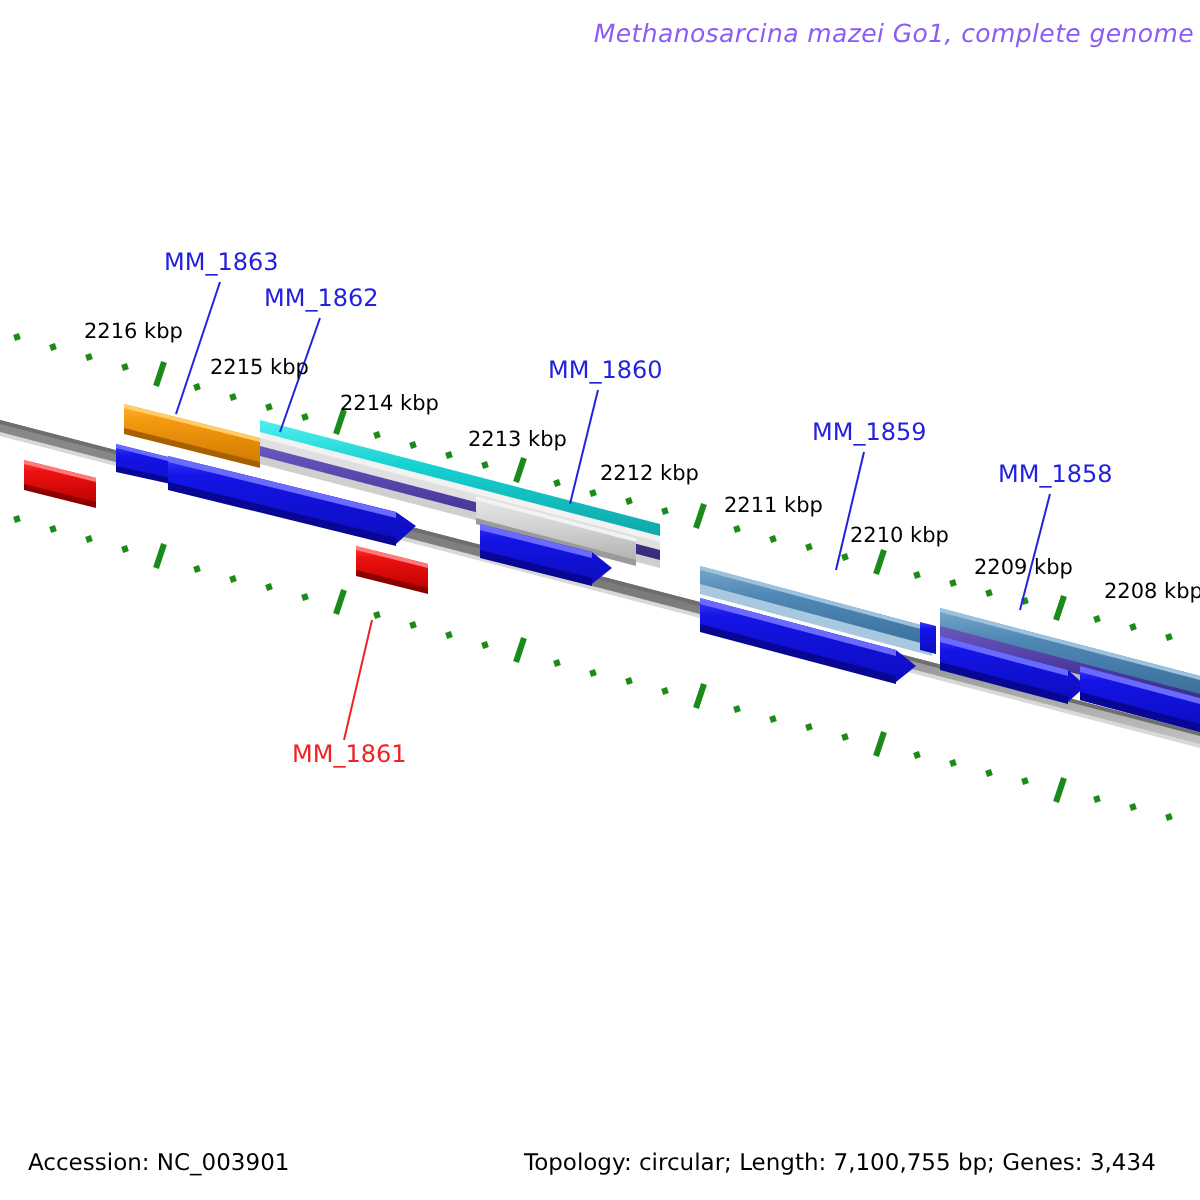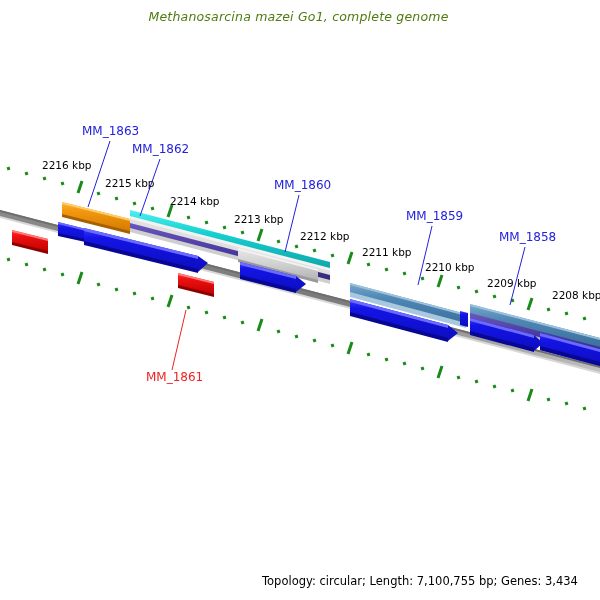--- a/index.html
+++ b/index.html
@@ -18,24 +18,24 @@
     position: absolute;
     left: 0; top: 0;
     width: 600px;
     height: 600px;
   }
   .title {
     position: absolute;
     left: 0;
     top: 9px;
     width: 597px;
-    text-align: center;
+    text-align: right;
     font-style: italic;
     font-size: 12.5px;
-    color: #4d7c0f;
+    color: #8b5cf6;
     letter-spacing: 0.2px;
   }
   .footer-left {
     position: absolute;
     left: 14px;
     top: 574px;
     font-size: 11.5px;
     color: #000000;
   }
   .footer-right {
@@ -316,15 +316,16 @@
       <text class="gene-label-blue" x="82" y="135">MM_1863</text>
       <text class="gene-label-blue" x="132" y="153">MM_1862</text>
       <text class="gene-label-red" x="146" y="381">MM_1861</text>
       <text class="gene-label-blue" x="274" y="189">MM_1860</text>
       <text class="gene-label-blue" x="406" y="220">MM_1859</text>
       <text class="gene-label-blue" x="499" y="241">MM_1858</text>
     </g>
 
   </svg>
 
+  <div class="footer-left">Accession: NC_003901</div>
   <div class="footer-right">Topology: circular; Length: 7,100,755 bp; Genes: 3,434</div>
 
 </div>
 
 </body></html>

